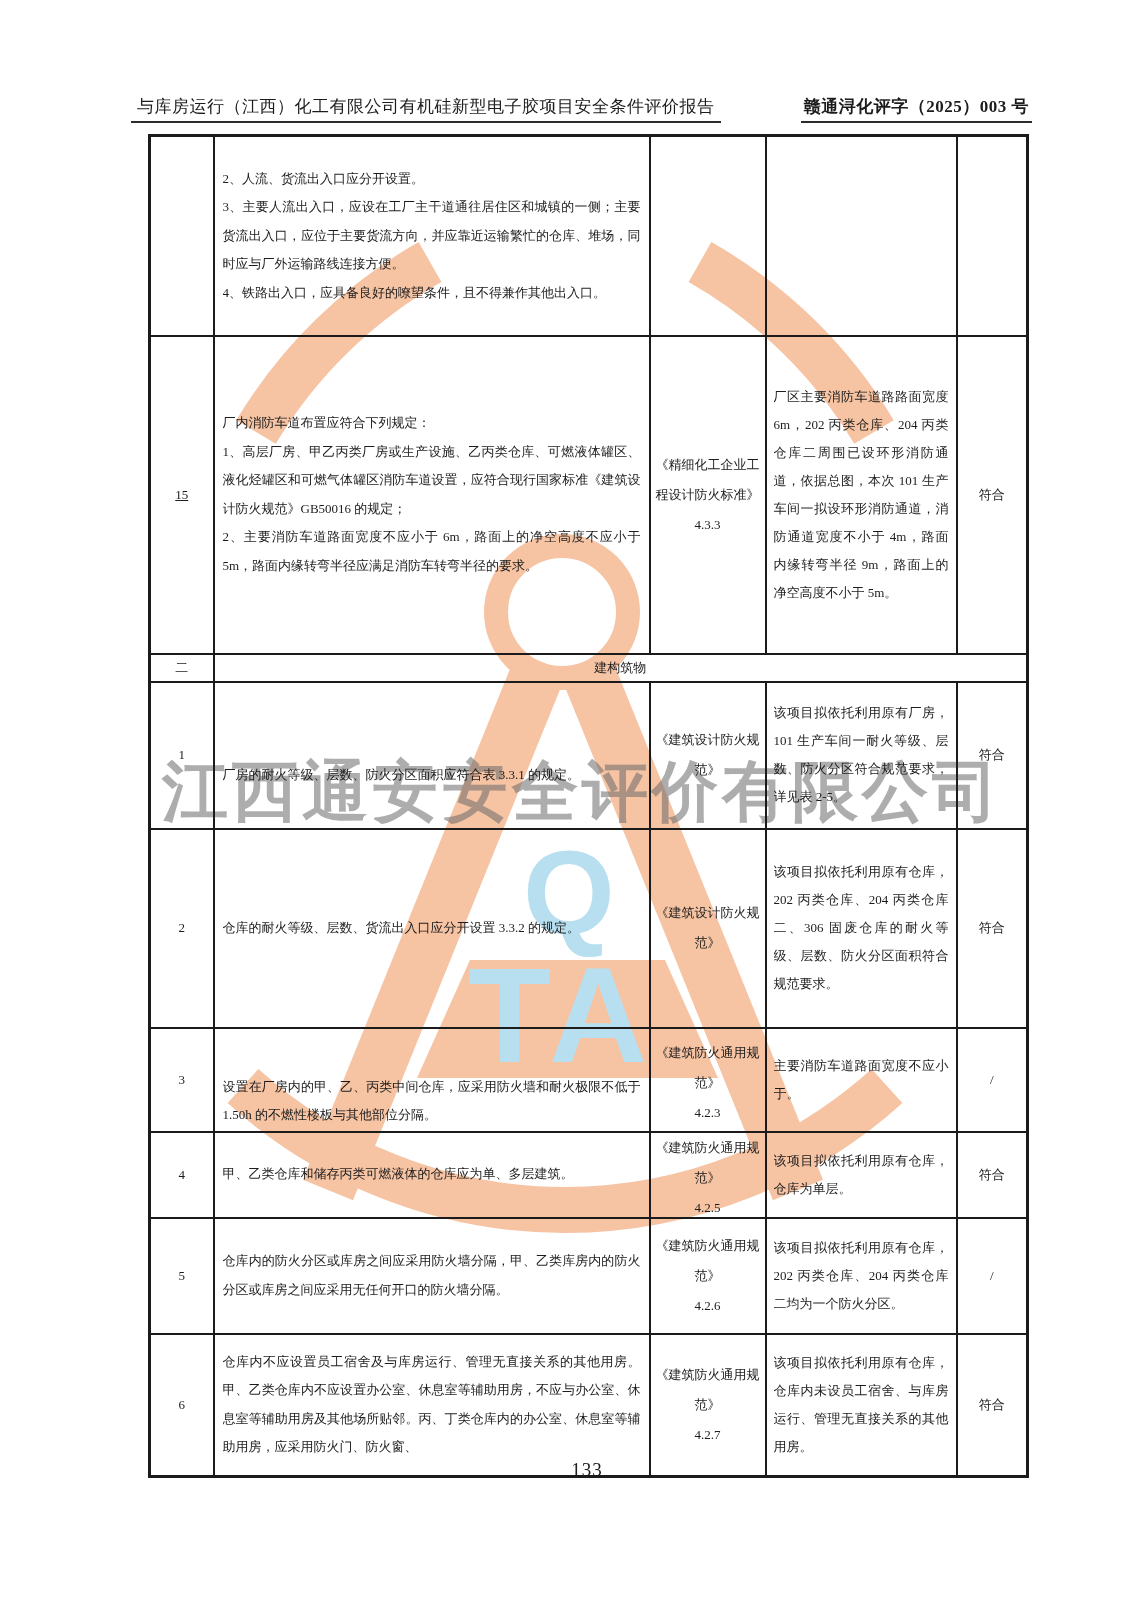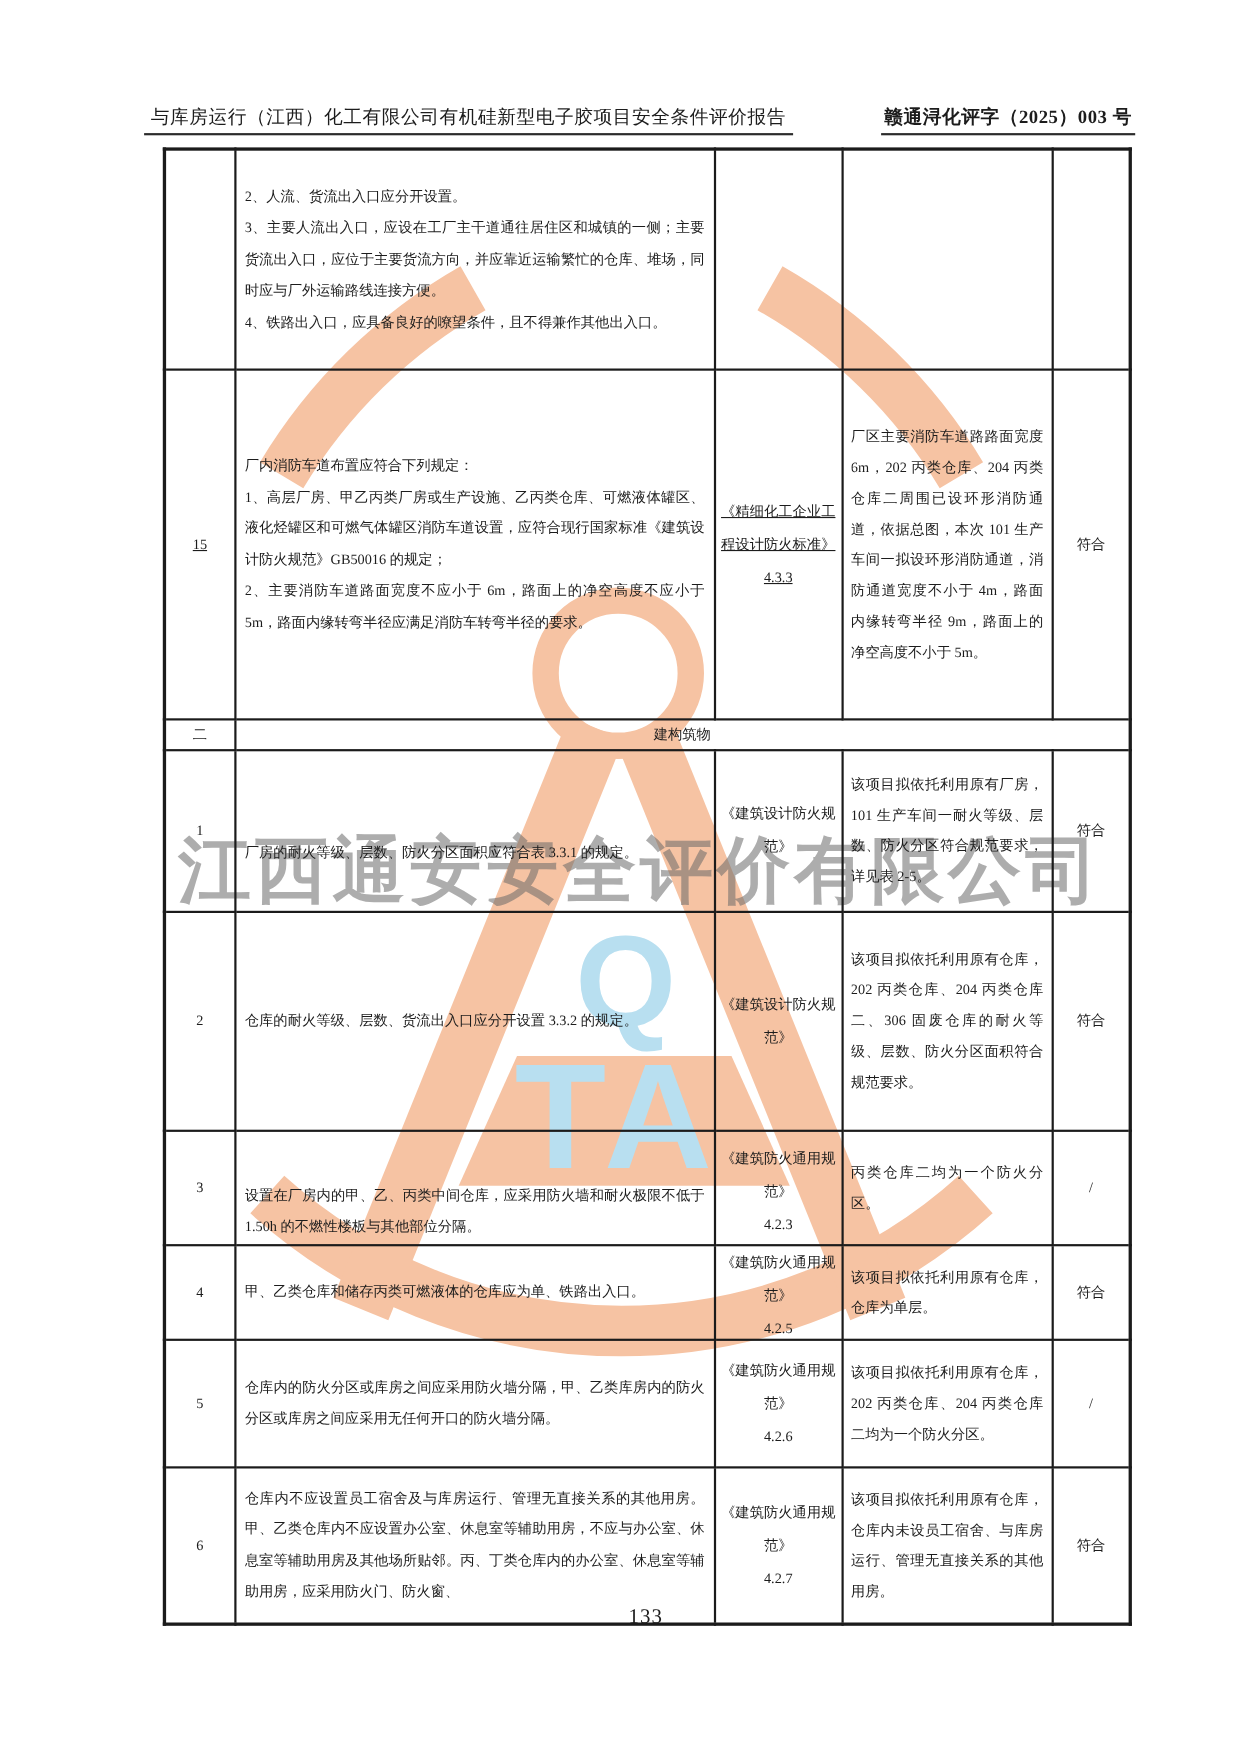--- a/index.html
+++ b/index.html
@@ -133,21 +133,21 @@
           <div class="cellwrap" style="max-height: 316px; text-decoration: underline;">15</div>
         </td>
         <td class="c-content">
           <div class="cellwrap" style="max-height: 316px;">
             <p>厂内消防车道布置应符合下列规定：</p>
             <p>1、高层厂房、甲乙丙类厂房或生产设施、乙丙类仓库、可燃液体罐区、液化烃罐区和可燃气体罐区消防车道设置，应符合现行国家标准《建筑设计防火规范》GB50016 的规定；</p>
             <p>2、主要消防车道路面宽度不应小于 6m，路面上的净空高度不应小于 5m，路面内缘转弯半径应满足消防车转弯半径的要求。</p>
           </div>
         </td>
         <td class="c-std">
-          <div class="cellwrap" style="max-height: 316px; text-decoration: underline;">
+          <div class="cellwrap" style="max-height: 316px;">
             <div>《精细化工企业工程设计防火标准》</div>
             <div>4.3.3</div>
           </div>
         </td>
         <td class="c-eval">
           <div class="cellwrap" style="max-height: 316px;">厂区主要消防车道路路面宽度 6m，202 丙类仓库、204 丙类仓库二周围已设环形消防通道，依据总图，本次 101 生产车间一拟设环形消防通道，消防通道宽度不小于 4m，路面内缘转弯半径 9m，路面上的净空高度不小于 5m。</div>
         </td>
         <td class="c-res">
           <div class="cellwrap" style="max-height: 316px;">符合</div>
         </td>
@@ -211,33 +211,33 @@
             <p>设置在厂房内的甲、乙、丙类中间仓库，应采用防火墙和耐火极限不低于1.50h 的不燃性楼板与其他部位分隔。</p>
           </div>
         </td>
         <td class="c-std">
           <div class="cellwrap" style="max-height: 84px;">
             <div>《建筑防火通用规范》</div>
             <div>4.2.3</div>
           </div>
         </td>
         <td class="c-eval">
-          <div class="cellwrap" style="max-height: 84px;">丙类仓库二均为一个防火分区。</div>
+          <div class="cellwrap" style="max-height: 84px;">主要消防车道路面宽度不应小于。</div>
         </td>
         <td class="c-res">
           <div class="cellwrap" style="max-height: 84px;">/</div>
         </td>
       </tr>
       <tr style="height: 86px;">
         <td class="c-no">
           <div class="cellwrap" style="max-height: 84px;">4</div>
         </td>
         <td class="c-content">
           <div class="cellwrap" style="max-height: 84px;">
-            <p>甲、乙类仓库和储存丙类可燃液体的仓库应为单、铁路出入口。</p>
+            <p>甲、乙类仓库和储存丙类可燃液体的仓库应为单、多层建筑。</p>
           </div>
         </td>
         <td class="c-std">
           <div class="cellwrap" style="max-height: 84px;">
             <div>《建筑防火通用规范》</div>
             <div>4.2.5</div>
           </div>
         </td>
         <td class="c-eval">
           <div class="cellwrap" style="max-height: 84px;">该项目拟依托利用原有仓库，仓库为单层。</div>

